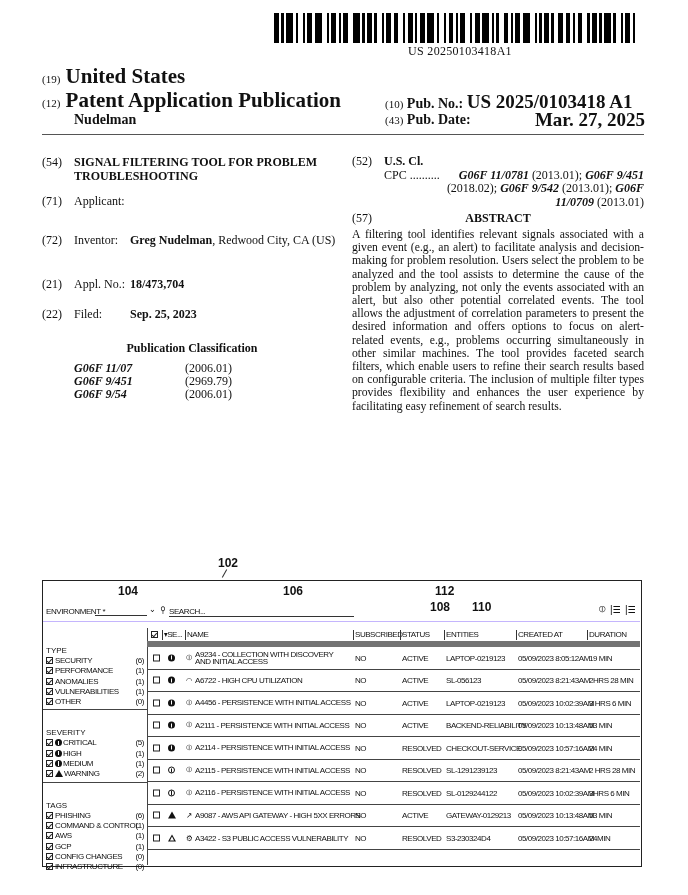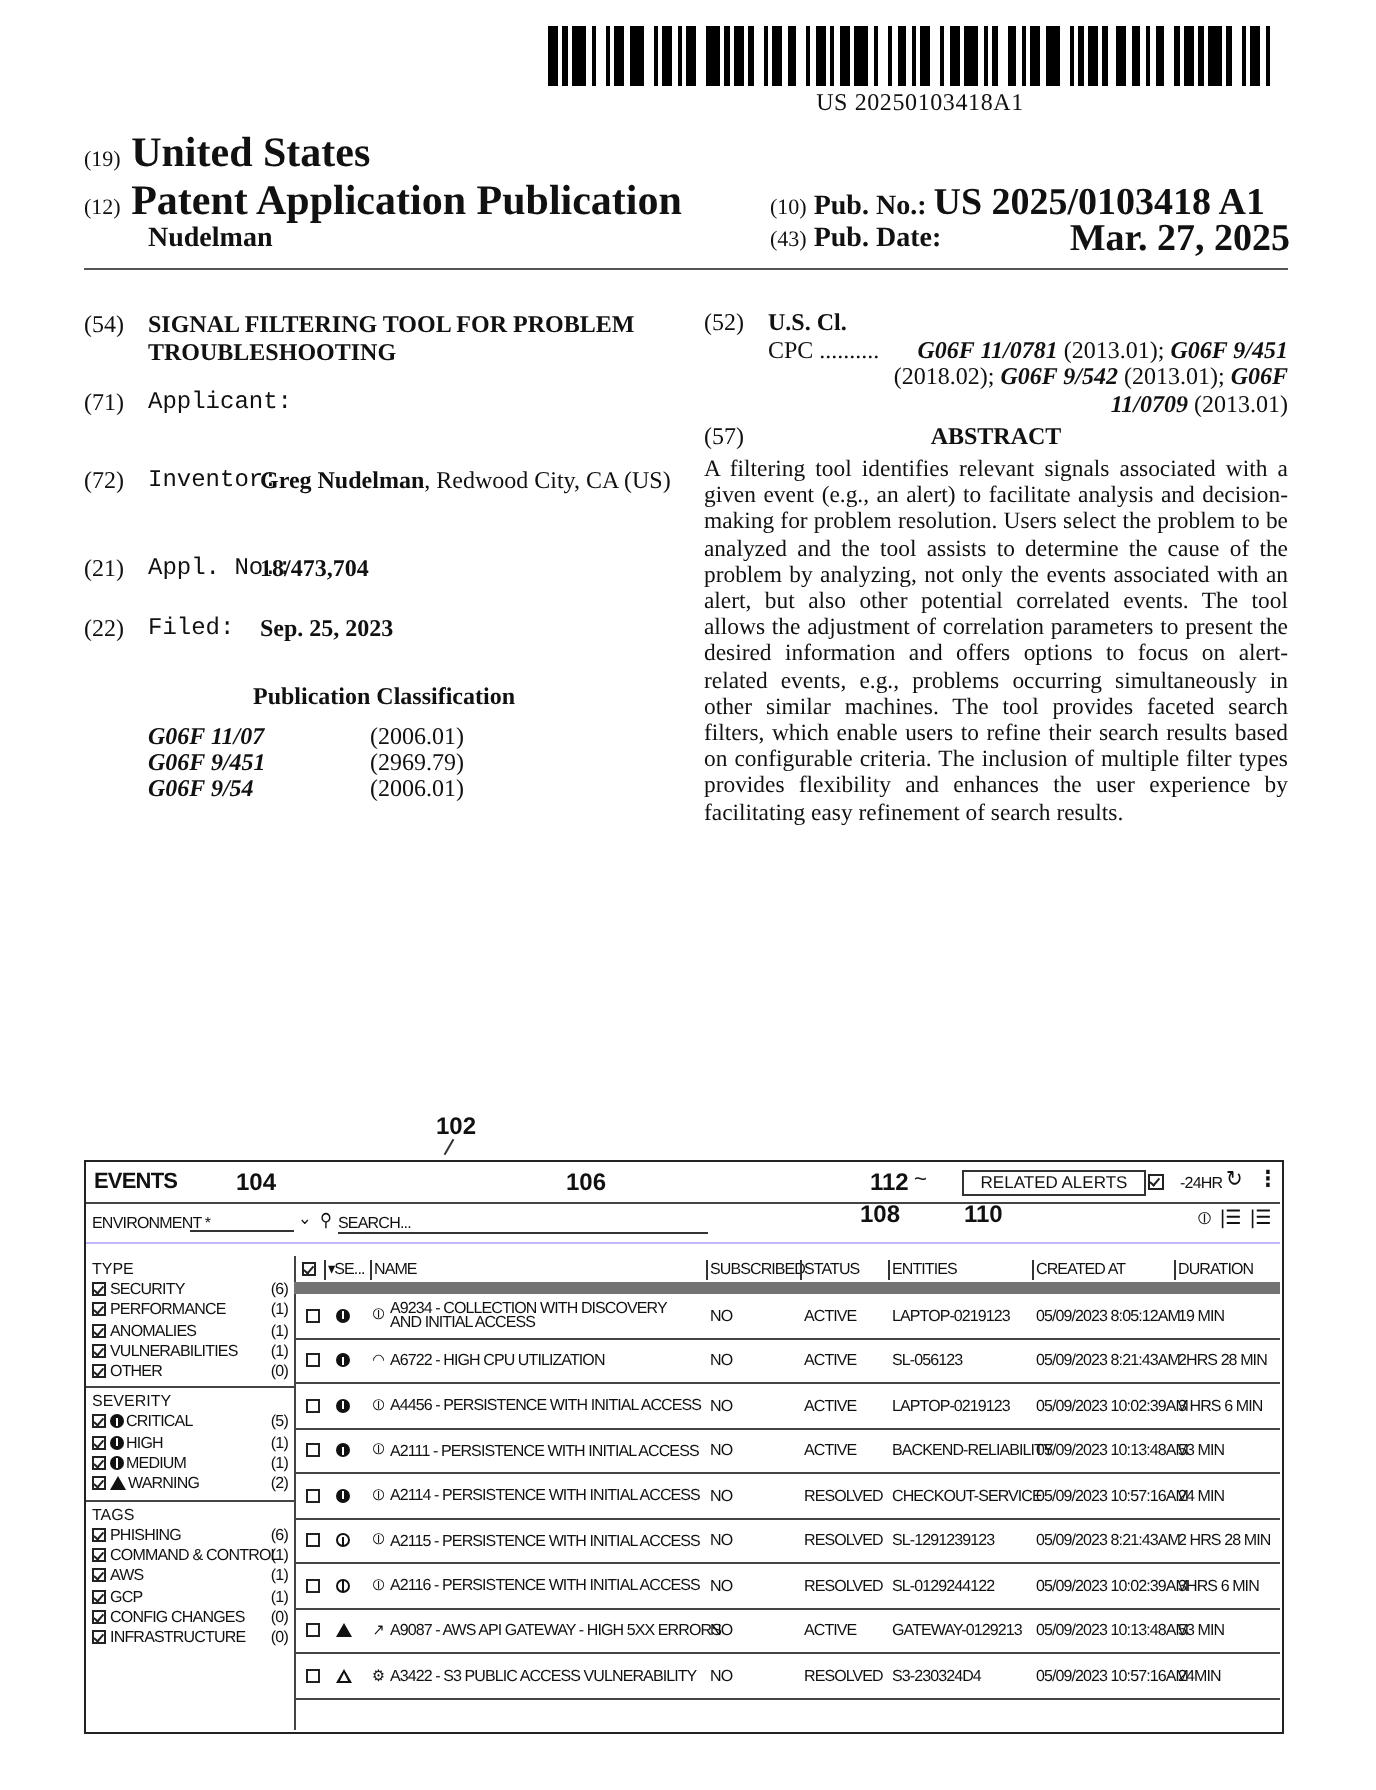--- a/index.html
+++ b/index.html
@@ -16,21 +16,21 @@
   #h-pap { left:42px; top:88px; font-size:21px; font-weight:bold; white-space:nowrap; }
   #h-inv { left:74px; top:112px; font-size:14px; font-weight:bold; }
   #h-pubno { left:385px; top:91px; font-size:14px; font-weight:bold; white-space:nowrap; }
   #h-pubno .big { font-size:19px; }
   #h-pubdate { left:385px; top:112px; font-size:14px; font-weight:bold; white-space:nowrap; width:260px; }
   #h-pubdate .date { position:absolute; right:0; top:-3px; font-size:19px; }
   #h-rule { left:42px; top:134px; width:602px; height:1px; background:#555; }
   
   .bib { font-size:12px; line-height:14px; }
   .bib .num { position:absolute; left:0; }
-  .bib .lbl { position:absolute; left:32px;font-family:Liberation Mono, monospace; }
+  .bib .lbl { position:absolute; left:32px; }
   .bib .val { position:absolute; left:88px; }
   .b { font-weight:bold; }
   .i { font-style:italic; font-weight:bold; }
   #f54 { left:42px; top:155px; width:300px; height:30px; }
   #f54 .title { position:absolute; left:32px; font-weight:bold; width:270px; }
   #f71 { left:42px; top:194px; width:300px; height:30px; }
   #f72 { left:42px; top:233px; width:300px; height:30px; }
   #f21 { left:42px; top:277px; width:300px; }
   #f22 { left:42px; top:307px; width:300px; }
   #pubclass { left:42px; top:341px; width:300px; text-align:center; font-size:12px; font-weight:bold; }
@@ -48,21 +48,21 @@
   #fig { left:42px; top:580px; width:600px; height:287px; border:1.5px solid #222; box-sizing:border-box;
          font-family:"Liberation Sans", "DejaVu Sans", sans-serif; font-stretch:condensed; }
   .ref { font-family:"Liberation Sans", sans-serif; font-size:12px; font-weight:bold; position:absolute; }
   .lead { position:absolute; border-left:1.2px solid #333; height:9px; transform:rotate(35deg); }
   .sm { font-size:8px; letter-spacing:-0.4px; white-space:nowrap; }
   #fig-topbar { position:absolute; left:0; top:0; width:597px; height:20px; border-bottom:1px solid #444; }
   #events-title { position:absolute; left:4px; top:4px; font-size:11px; font-weight:bold; letter-spacing:-0.4px; }
   #related { position:absolute; left:438px; top:4px; width:90px; height:11px; border:1px solid #333; font-size:8.5px; text-align:center; line-height:11px; }
   #filterbar { position:absolute; left:0; top:20px; width:597px; height:20px; border-bottom:1px solid #c4b5fd; }
   #sidebar { position:absolute; left:0; top:47px; width:104px; height:237px; border-right:1px solid #444; }
-  .grp { border-bottom:1px solid #444; padding:2px 3px 2px 3px; position:relative; }
+  .grp { border-bottom:1px solid #444; padding:2px 3px 2px 3px; position:relative;margin-top:16px; }
   .grp:last-child { border-bottom:none; }
   .grp-title { font-size:8px; line-height:10px; }
   .fitem { font-size:8px; line-height:10.3px; position:relative; white-space:nowrap; letter-spacing:-0.4px; }
   .fitem .cnt { position:absolute; right:0; top:0; }
   .cb { display:inline-block; width:7px; height:7px; border:1px solid #222; box-sizing:border-box; margin-right:2px; vertical-align:-1px; position:relative; }
   .cb.checked::after { content:""; position:absolute; left:1.3px; top:0px; width:2px; height:3.5px; border:solid #222; border-width:0 1px 1px 0; transform:rotate(40deg); }
   .sev-dot { display:inline-block; width:7px; height:7px; border-radius:50%; background:#111; margin-right:1px; vertical-align:-1px; position:relative; }
   .sev-dot.hollow { background:#fff; border:1px solid #111; box-sizing:border-box; }
   .sev-dot::after { content:""; position:absolute; left:3px; top:1.3px; width:1px; height:4.4px; background:#fff; }
   .sev-dot.hollow::after { left:2px; top:0.4px; background:#111; }
@@ -299,33 +299,24 @@
   <span>(57)</span>
   <span class="h">ABSTRACT</span>
 </div>
 <div id="abstract" class="abs">A filtering tool identifies relevant signals associated with a given event (e.g., an alert) to facilitate analysis and decision-making for problem resolution. Users select the problem to be analyzed and the tool assists to determine the cause of the problem by analyzing, not only the events associated with an alert, but also other potential correlated events. The tool allows the adjustment of correlation parameters to present the desired information and offers options to focus on alert-related events, e.g., problems occurring simultaneously in other similar machines. The tool provides faceted search filters, which enable users to refine their search results based on configurable criteria. The inclusion of multiple filter types provides flexibility and enhances the user experience by facilitating easy refinement of search results.</div>
 
 <span class="ref" style="left:218px;top:556px">102</span>
 <span class="lead" style="left:224px;top:569px;transform:rotate(30deg)"></span>
 <span class="ref" style="left:118px;top:584px">104</span>
 <span class="ref" style="left:283px;top:584px">106</span>
 <span class="ref" style="left:430px;top:600px">108</span>
-<span class="ref" style="left:482px;top:600px">110</span>
+<span class="ref" style="left:472px;top:600px">110</span>
 <span class="ref" style="left:435px;top:584px">112</span>
 
 <div id="fig" class="abs">
-  <div id="fig-topbar">
-    <span id="events-title">EVENTS</span>
-    <span style="position:absolute;left:414px;top:3px;font-size:11px">~</span>
-    <span id="related">RELATED ALERTS</span>
-    <span class="cb checked" style="position:absolute;left:531px;top:6px;width:8px;height:8px"></span>
-    <span class="sm" style="position:absolute;left:547px;top:6px">-24HR</span>
-    <span style="position:absolute;left:570px;top:2px;font-size:11px">↻</span>
-    <span style="position:absolute;left:586px;top:2px;font-size:11px;font-weight:bold">⋮</span>
-  </div>
   <div id="filterbar">
     <span class="sm" style="position:absolute;left:3px;top:6px">ENVIRONMENT *</span>
     <span style="position:absolute;left:52px;top:14px;width:52px;border-bottom:1px solid #333"></span>
     <span style="position:absolute;left:106px;top:3px;font-size:9px">⌄</span>
     <span style="position:absolute;left:117px;top:4px;font-size:9px">⚲</span>
     <span class="sm" style="position:absolute;left:126px;top:6px;width:185px;border-bottom:1px solid #333">SEARCH...</span>
     <span style="position:absolute;left:556px;top:3px;font-size:9px">⦶</span>
     <span style="position:absolute;left:567px;top:3px;font-size:10px">|☰</span>
     <span style="position:absolute;left:582px;top:3px;font-size:10px">|☰</span>
   </div>

